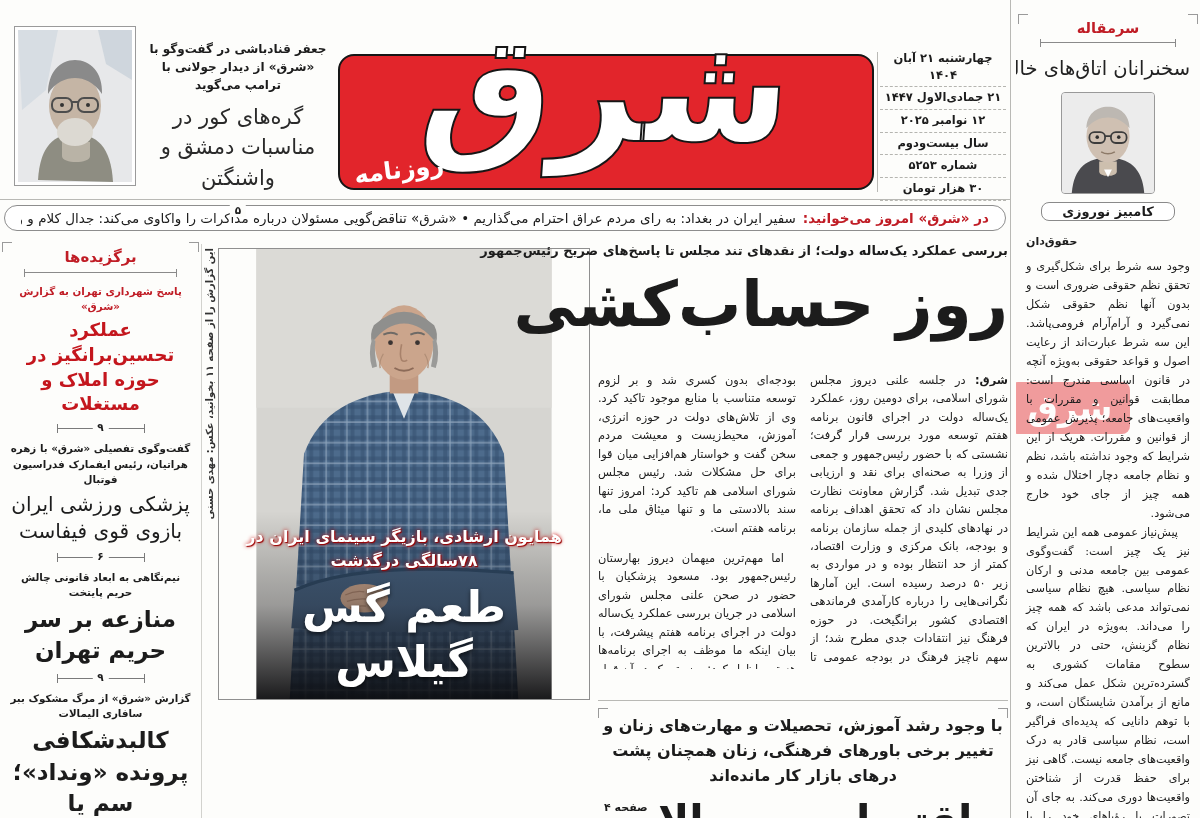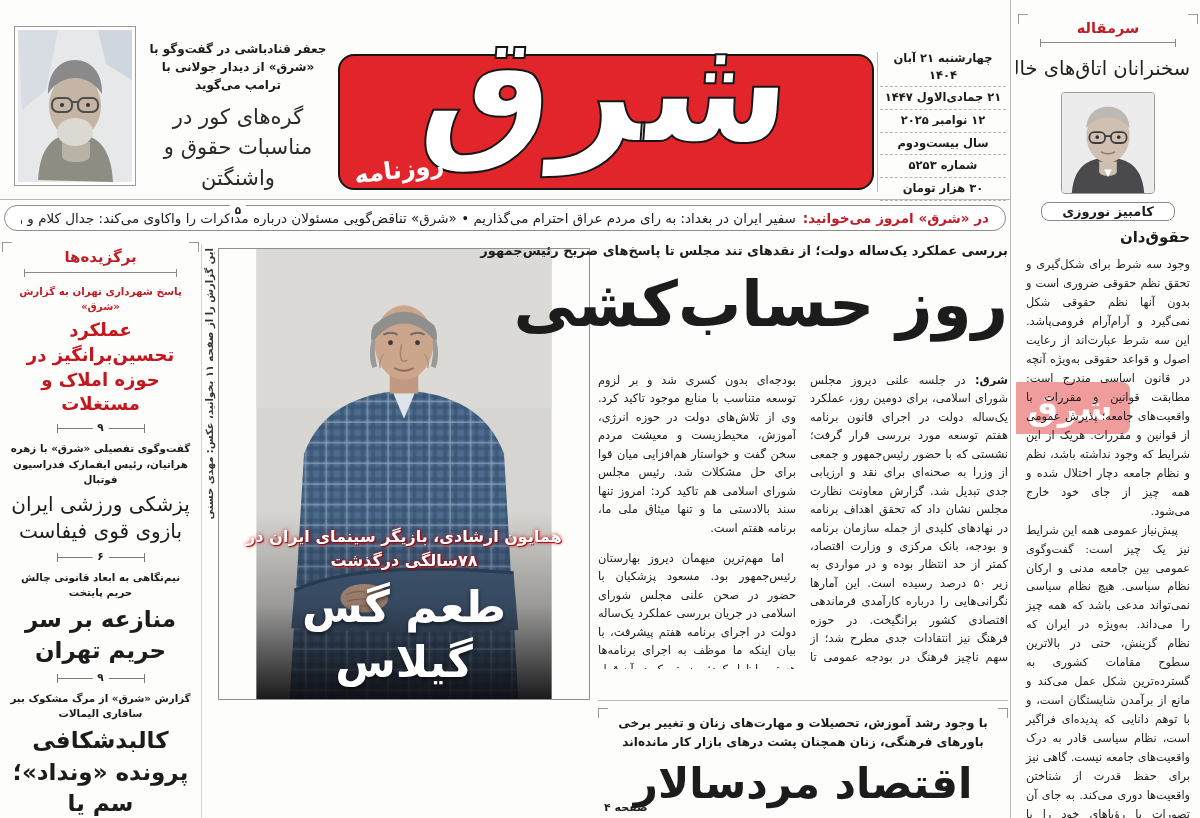--- a/index.html
+++ b/index.html
@@ -83,34 +83,34 @@
   #main-story .ttl{font-size:63px;font-weight:bold;text-align:center;line-height:1.25;
     letter-spacing:-1px;margin-top:8px;white-space:nowrap;}
   #main-cols{display:flex;gap:14px;margin-top:14px;height:310px;overflow:hidden;}
   #main-cols .col{width:198px;font-size:11.4px;line-height:1.62;text-align:justify;overflow:hidden;}
   #main-cols p{margin:12px 0 2px;text-indent:12px;}
   #main-cols p.first{text-indent:0;}
   #main-cols .lead{font-weight:bold;}
 
   
   #second-story{left:598px;top:704px;width:410px;height:110px;text-align:center;padding-top:10px;}
-  #second-story .kick{font-size:12px;font-weight:bold;line-height:1.55;}
+  #second-story .kick{font-size:16px;font-weight:bold;line-height:1.55;}
   #second-story .ttl{font-size:42px;font-weight:bold;margin-top:8px;line-height:1.2;}
   #second-story .pg{position:absolute;left:6px;bottom:0;font-size:11px;font-weight:bold;}
 
   
   #editorial{left:1016px;top:0;width:184px;height:818px;padding:20px 10px 0;overflow:hidden;}
   #editorial .hdr{color:#c01d26;font-weight:bold;font-size:14.5px;text-align:center;letter-spacing:3px;}
   #editorial .ttl{font-size:19.5px;font-weight:400;text-align:center;margin-top:10px;white-space:nowrap;color:#222;}
   #ed-photo{width:94px;height:102px;margin:12px auto 0;border:1px solid #999;border-radius:4px;
     overflow:hidden;background:#ededed;}
   #ed-photo svg{display:block;width:100%;height:100%;}
   #ed-name{width:max-content;margin:8px auto 0;border:1px solid #8a8a8a;border-radius:8px;
     padding:1px 20px;font-size:13px;font-weight:bold;background:#fff;position:relative;z-index:2;}
-  #ed-role{text-align:right;font-size:15px;font-weight:bold;margin-top:7px;}
+  #ed-role{text-align:left;font-size:11px;font-weight:bold;margin-top:14px;}
   #ed-body{margin-top:10px;font-size:11.3px;line-height:1.68;text-align:justify;position:relative;z-index:1;}
   #ed-body p{margin:0;text-indent:12px;}
   #ed-body p.first{text-indent:0;}
   #ed-wm{position:absolute;left:-6px;top:382px;width:120px;height:52px;background:#e2252b;opacity:0.45;
     border-radius:8px;color:#fff;font-weight:bold;font-size:34px;text-align:center;line-height:52px;z-index:0;}
 </style>
 </head>
 <body>
 
 <div id="page">
@@ -148,21 +148,21 @@
       <ellipse cx="57" cy="102" rx="18" ry="14" fill="#dcd9d2"></ellipse>
       <rect x="34" y="68" width="20" height="14" rx="6" fill="none" stroke="#4d4d4d" stroke-width="2"></rect>
       <rect x="60" y="68" width="20" height="14" rx="6" fill="none" stroke="#4d4d4d" stroke-width="2"></rect>
       <line x1="54" y1="72" x2="60" y2="72" stroke="#4d4d4d" stroke-width="2"></line>
       <circle cx="44" cy="75" r="2" fill="#333"></circle>
         <circle cx="70" cy="75" r="2" fill="#333"></circle>
     </svg>
   </div>
   <div id="tl-story" class="abs">
     <div class="kick">جعفر قنادباشی در گفت‌وگو با «شرق» از دیدار جولانی با ترامپ می‌گوید</div>
-    <div class="ttl">گره‌های کور در مناسبات حقوق و واشنگتن</div>
+    <div class="ttl">گره‌های کور در مناسبات دمشق و واشنگتن</div>
     <div class="pgorn" style="margin-top:10px;">
       <span>۵</span>
     </div>
   </div>
 
   <div id="strip" class="abs">
     <span class="lbl">در «شرق» امروز می‌خوانید:</span>
     <span class="txt">سفیر ایران در بغداد: به رای مردم عراق احترام می‌گذاریم • «شرق» تناقض‌گویی مسئولان درباره مذاکرات را واکاوی می‌کند: جدال کلام و واقعیت</span>
   </div>
 

